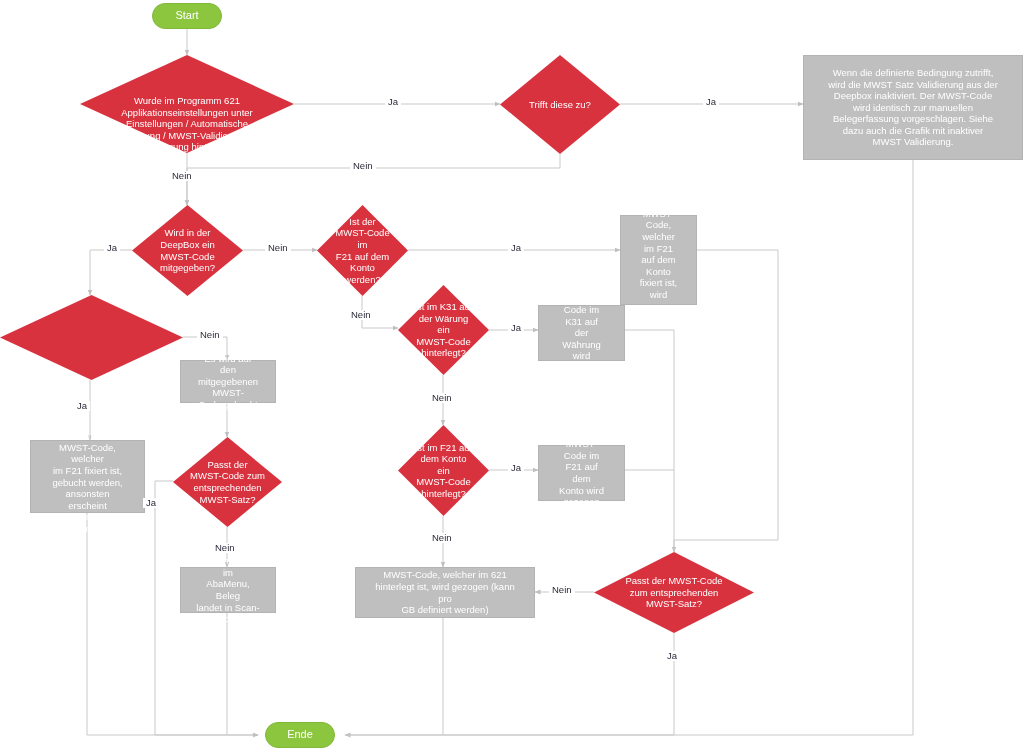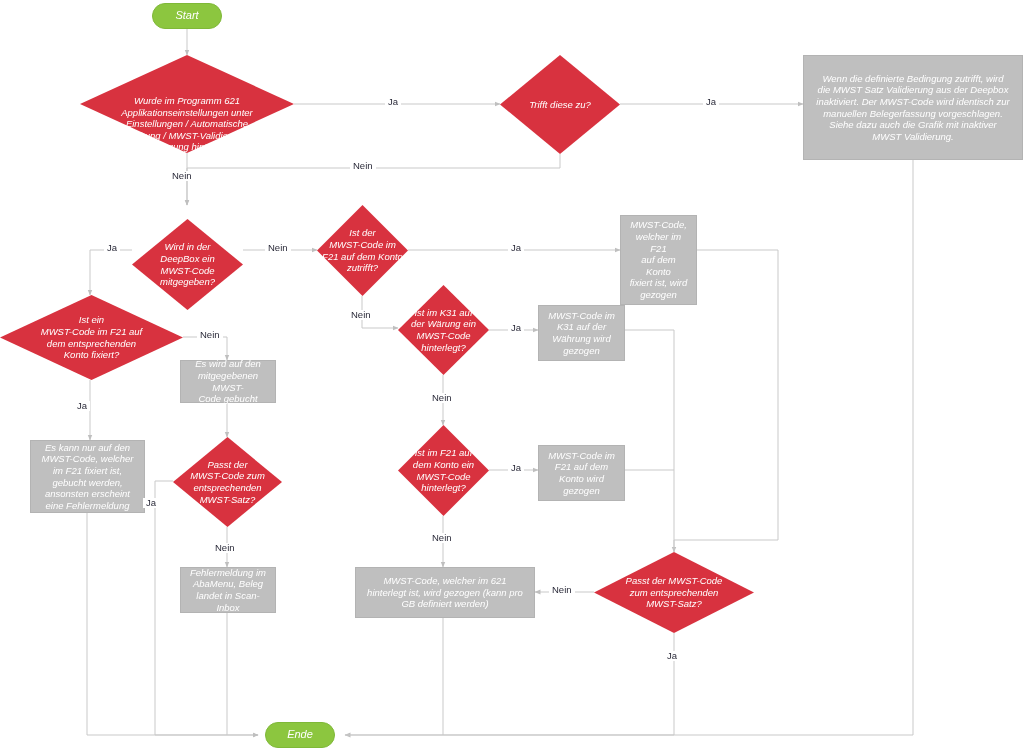--- a/index.html
+++ b/index.html
@@ -30,23 +30,22 @@
     display: flex;
     align-items: center;
     justify-content: center;
     text-align: center;
     color: #ffffff;
     line-height: 1.22;
   }
   .node .lbl {
     display: block;
     width: 100%;
-    padding: 0 4px;
+    padding: 0 15px;
     white-space: pre-line;
-    font-style: italic;
   }
   
   .term {
     background: #8CC63F;
     border: 1px solid #7FB838;
     border-radius: 13px;
     font-size: 11px;
     z-index: 3;
   }
   
@@ -175,50 +174,46 @@
 
   <div class="node boxnode note" style="left:803px; top:55px; width:220px; height:105px; padding:4px 8px;">
     <span class="lbl">Wenn die definierte Bedingung zutrifft, wird die MWST Satz Validierung aus der Deepbox inaktiviert. Der MWST-Code wird identisch zur manuellen Belegerfassung vorgeschlagen. Siehe dazu auch die Grafik mit inaktiver MWST Validierung.</span>
   </div>
 
   <div class="node decision" style="left:500px; top:55px; width:120px; height:99px;">
     <div class="dia"></div>
     <span class="lbl">Trifft diese zu?</span>
   </div>
 
-  <div class="node decision" style="left:132px; top:219px; width:111px; height:91px;">
+  <div class="node decision" style="left:132px; top:205px; width:111px; height:91px;">
     <div class="dia"></div>
     <span class="lbl">Wird in der
 DeepBox ein
 MWST-Code
 mitgegeben?</span>
   </div>
 
   <div class="node decision" style="left:317px; top:205px; width:91px; height:91px;">
     <div class="dia"></div>
     <span class="lbl">Ist der
 MWST-Code im
 F21 auf dem Konto
-zutrifft?</span>
+werden?</span>
   </div>
 
   <div class="node boxnode" style="left:620px; top:215px; width:77px; height:90px; padding:2px 3px;justify-content:center;">
     <span class="lbl">MWST-Code,
 welcher im F21
 auf dem Konto
 fixiert ist, wird
 gezogen</span>
   </div>
 
   <div class="node decision" style="left:0px; top:295px; width:183px; height:85px;">
     <div class="dia"></div>
-    <span class="lbl">Ist ein
-MWST-Code im F21 auf
-dem entsprechenden
-Konto fixiert?</span>
   </div>
 
   <div class="node boxnode" style="left:180px; top:360px; width:96px; height:43px; padding:2px 3px;">
     <span class="lbl">Es wird auf den
 mitgegebenen MWST-
 Code gebucht</span>
   </div>
 
   <div class="node decision" style="left:398px; top:285px; width:91px; height:90px;">
     <div class="dia"></div>

